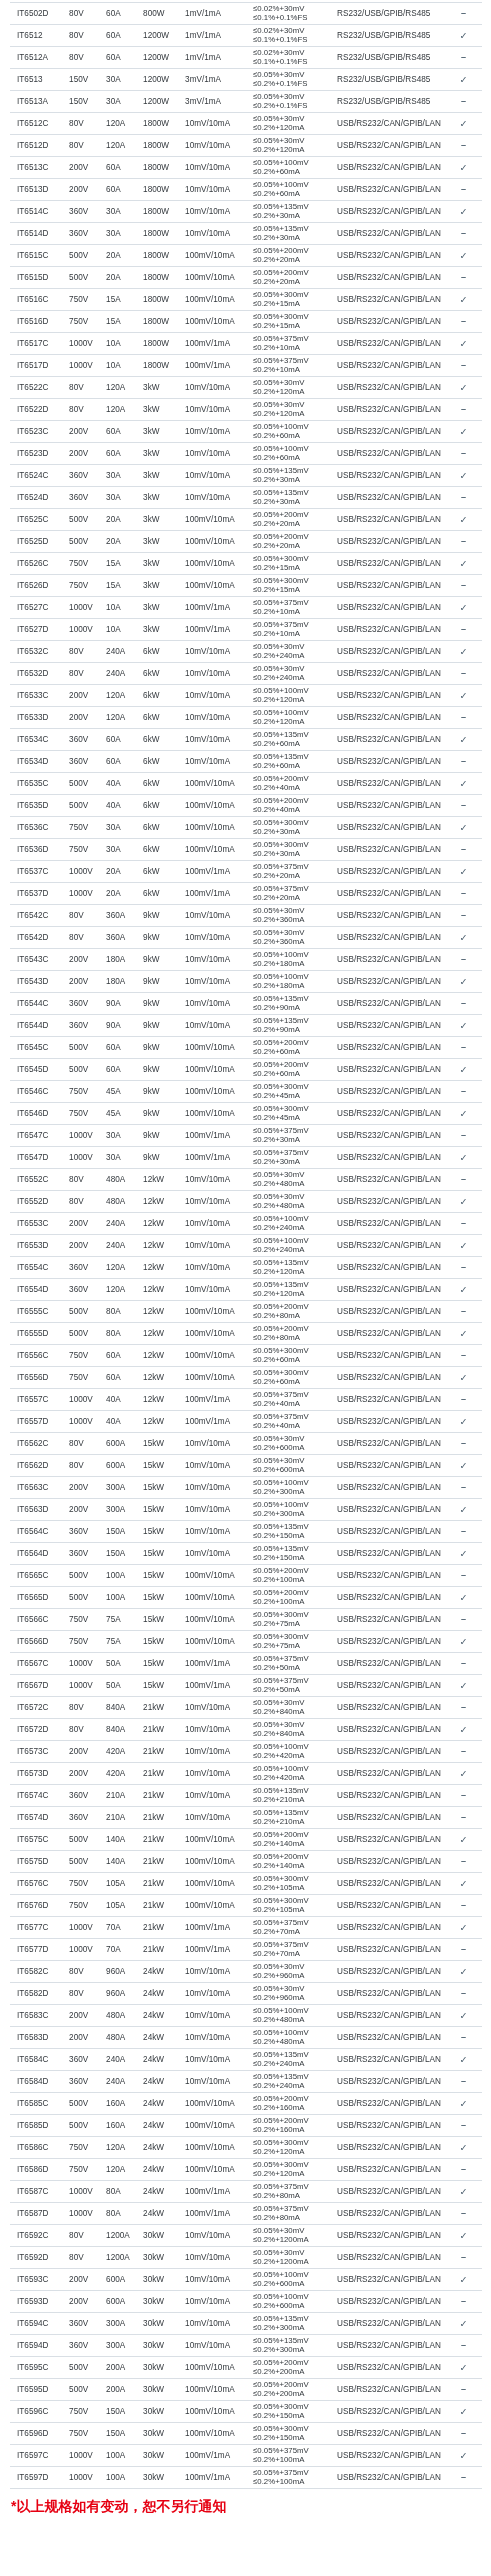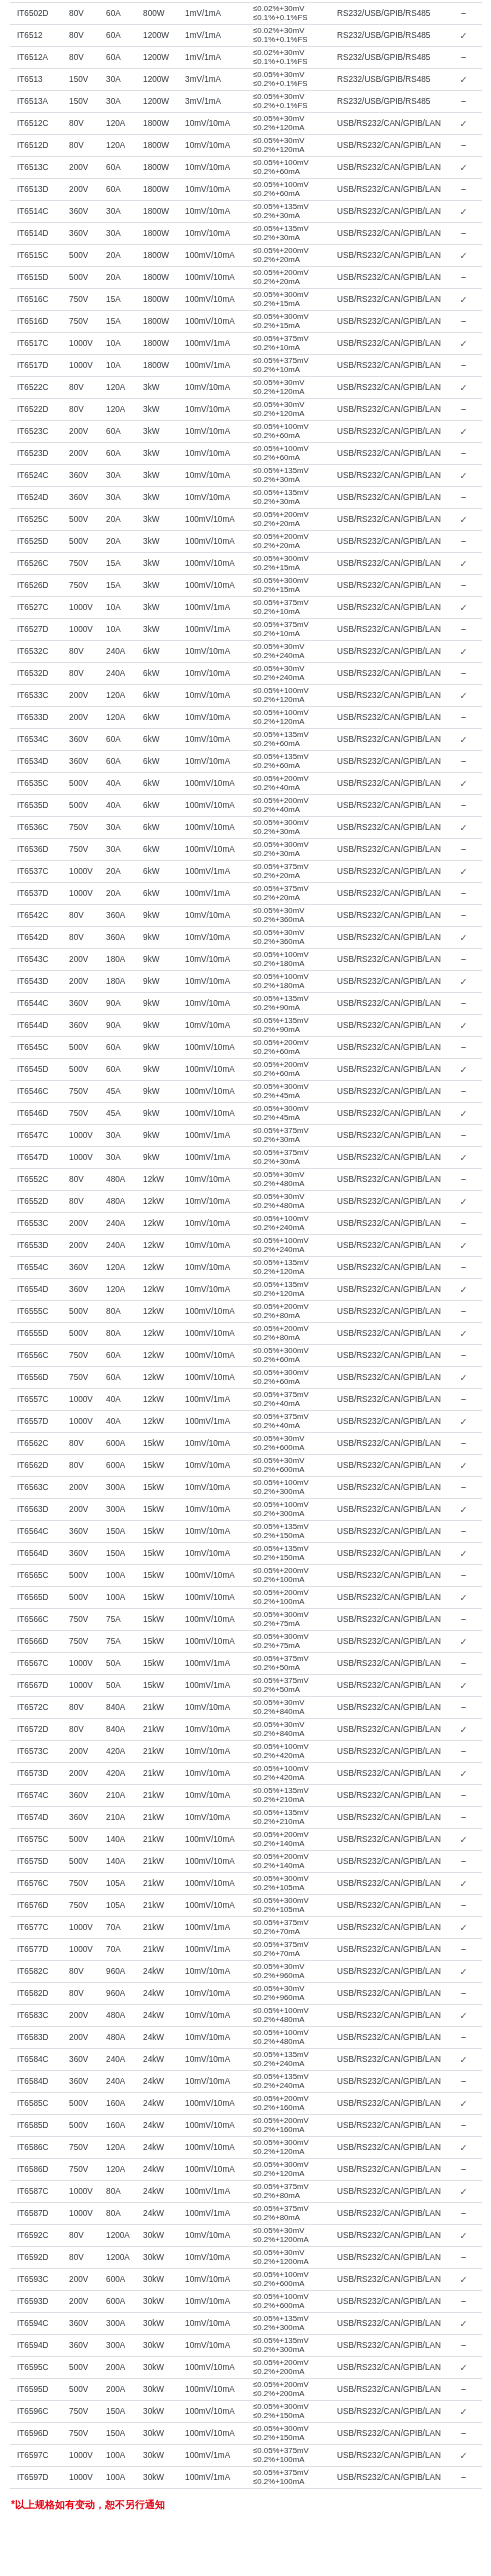--- a/index.html
+++ b/index.html
@@ -23,21 +23,21 @@
     font-size:8.2px;
   }
   .cell{white-space:nowrap;}
   .acc-cell{font-size:7.8px;line-height:9.3px;}
   .acc-cell span{display:block;white-space:nowrap;}
   .mark-cell{text-align:center;padding-right:4.5px;}
   .mark-cell.check{color:#4e6170;font-size:9.7px;}
   .mark-cell.dash{color:#4e6170;font-size:9px;font-weight:bold;letter-spacing:0;}
   .footnote{
     margin:9.7px 0 0 11px;
-    font-size:10px;
+    font-size:14px;
     font-weight:bold;
     color:#e60012;
   }
 </style>
 </head>
 <body>
 
 <div class="spec-table">
   <div class="row">
     <div class="cell">IT6502D</div>

